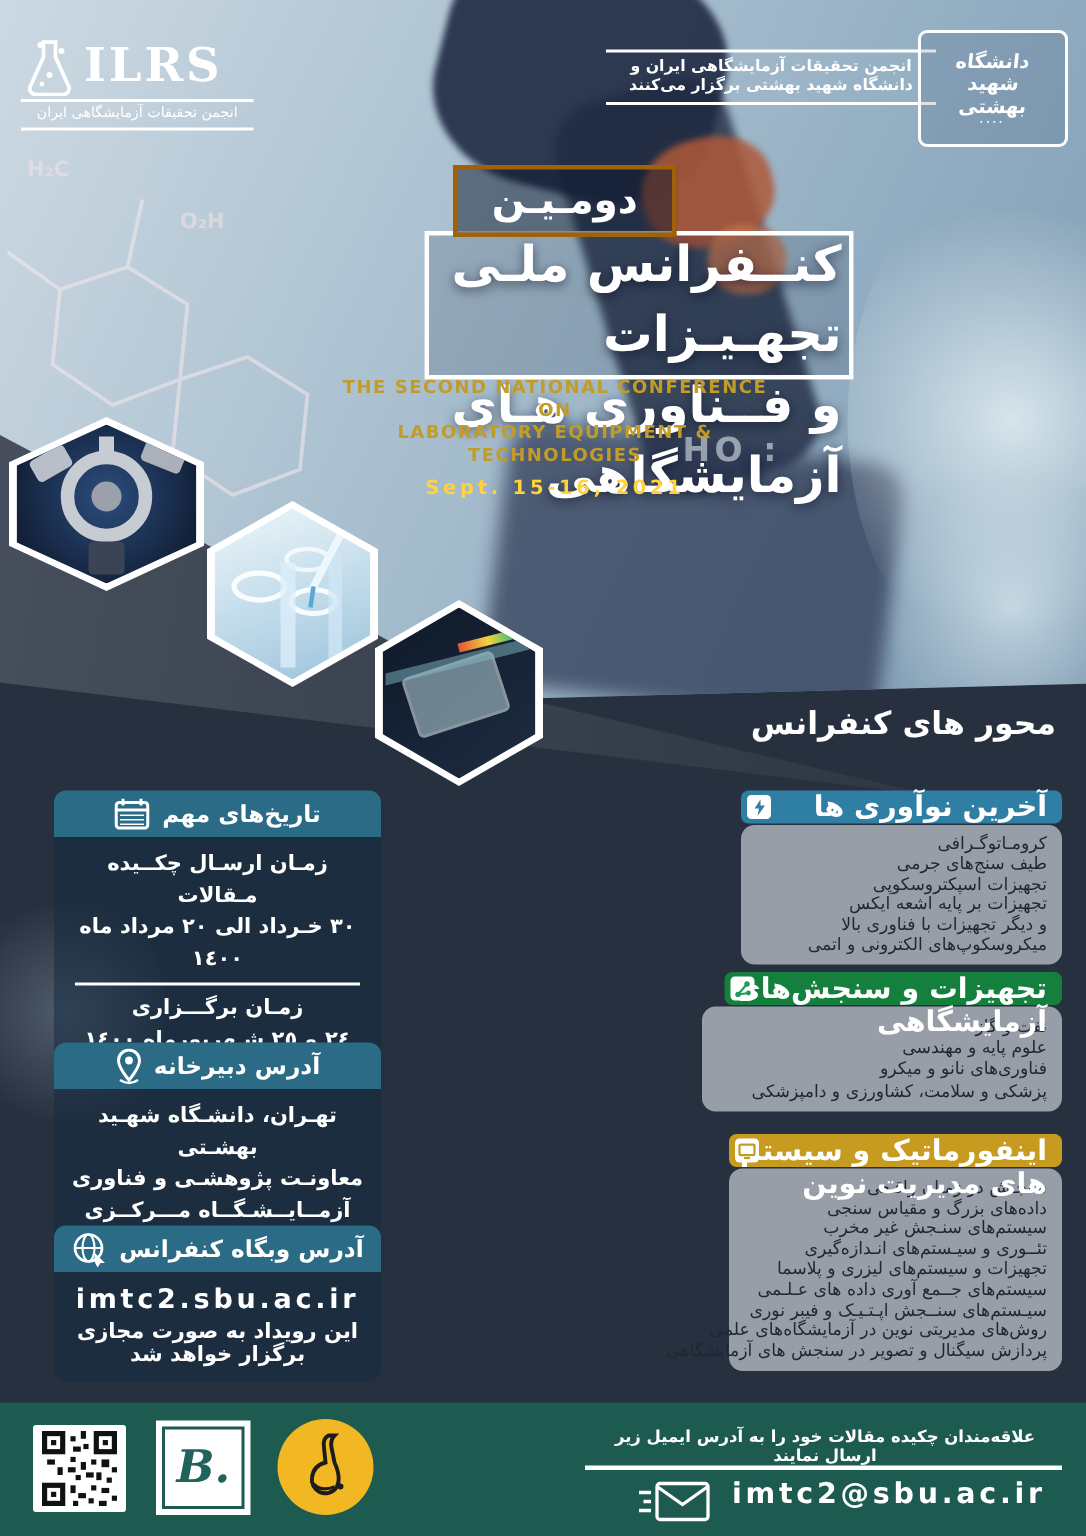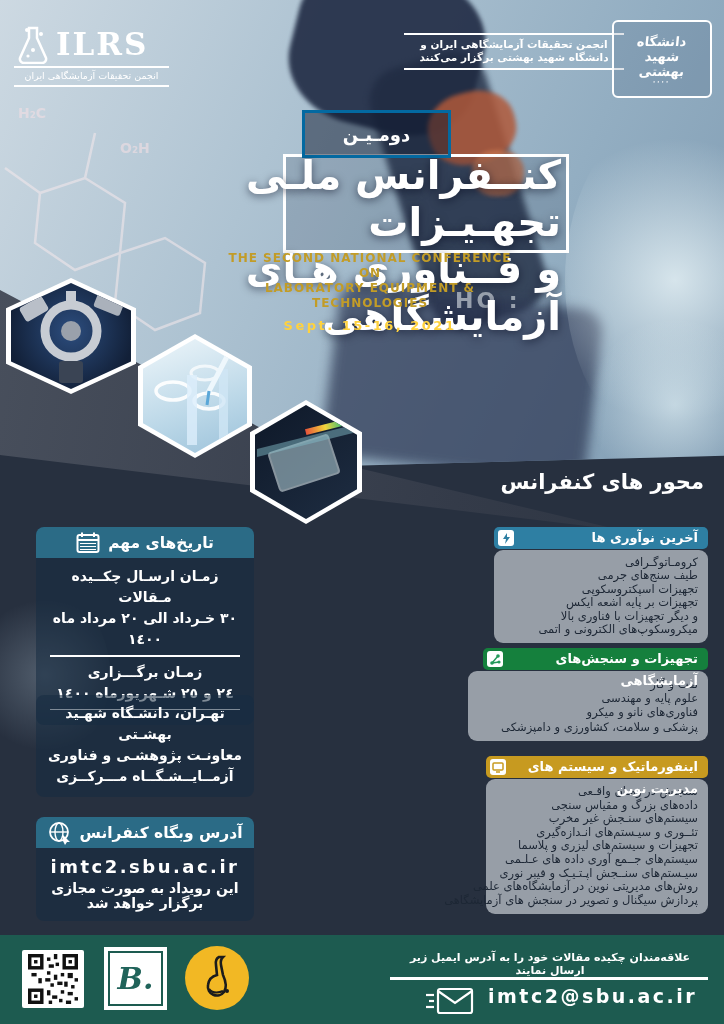--- a/index.html
+++ b/index.html
@@ -43,46 +43,46 @@
   .banner{left:404px;top:33px;width:220px;z-index:5;color:#fff;}
   .banner-line{height:2px;background:#fff;}
   .banner-text{font-size:10.5px;font-weight:bold;direction:rtl;text-align:center;padding:3px 0 4px 0;line-height:13px;}
   .sbu{left:612px;top:20px;width:96px;height:74px;z-index:5;border:2.5px solid #fff;border-radius:6px;
     color:#fff;display:flex;flex-direction:column;align-items:center;justify-content:center;line-height:15px;
     font-weight:bold;direction:rtl;background:rgba(40,70,100,.15);}
   .sbu span{font-size:13px;transform:skewX(-6deg);}
   .sbu .sbu-dots{font-size:6px;letter-spacing:2px;line-height:6px;}
 
   
-  .ordinal-box{left:302px;top:110px;width:143px;height:42px;z-index:6;border:3px solid #0369a1;
+  .ordinal-box{left:302px;top:110px;width:143px;height:42px;z-index:6;border:3px solid #a16207;
     background:rgba(14,24,46,.5);display:flex;align-items:center;justify-content:center;
-    color:#fff;font-size:18px;font-weight:bold;direction:rtl;}
+    color:#fff;font-size:26px;font-weight:bold;direction:rtl;}
   .title-frame{left:283px;top:154px;width:280px;height:93px;z-index:5;border:3px solid #fff;
     background:rgba(16,28,52,.15);}
   .main-title{right:163px;top:152px;width:400px;z-index:6;color:#fff;font-weight:bold;
-    font-size:40px;line-height:47px;text-align:right;direction:rtl;
+    font-size:33px;line-height:47px;text-align:right;direction:rtl;
     text-shadow:0 2px 8px rgba(5,10,30,.55);}
   .subtitle{left:225px;top:251px;width:290px;z-index:6;text-align:center;font-weight:bold;}
   .subtitle .en{color:#c29c27;font-size:12px;letter-spacing:1px;line-height:15px;}
   .subtitle .date{color:#ffd23e;font-size:13px;letter-spacing:2.5px;margin-top:7px;}
 
   
   .hex{z-index:4;clip-path:polygon(50% 0,100% 26%,100% 74%,50% 100%,0 74%,0 26%);background:#fff;}
   .hex-in{position:absolute;inset:5px;clip-path:polygon(50% 0,100% 26%,100% 74%,50% 100%,0 74%,0 26%);overflow:hidden;}
   .hex1{left:6px;top:278px;width:130px;height:116px;}
   .hex1 .hex-in{background:radial-gradient(circle at 50% 45%,#2c4d7e 0%,#122038 75%);}
   .hex2{left:138px;top:334px;width:114px;height:124px;}
   .hex2 .hex-in{background:linear-gradient(160deg,#eef6fa 0%,#bcd8e8 60%,#9cc2da 100%);}
   .hex3{left:250px;top:400px;width:112px;height:124px;}
   .hex3 .hex-in{background:linear-gradient(140deg,#0e1828 0%,#1e2d42 100%);}
 
   
   .topics-heading{right:20px;top:470px;z-index:6;color:#fff;font-size:21px;font-weight:bold;direction:rtl;}
   .card{position:absolute;right:16px;z-index:6;direction:rtl;}
-  .card-head{position:relative;border-radius:5px;color:#fff;font-weight:bold;font-size:13px;
+  .card-head{position:relative;border-radius:5px;color:#fff;font-weight:bold;font-size:19px;
     height:22px;line-height:22px;padding-right:10px;box-sizing:border-box;}
   .card-icon{position:absolute;left:4px;top:3px;width:16px;height:16px;background:#fff;border-radius:3px;
     display:flex;align-items:center;justify-content:center;}
   .card-body{background:rgba(172,177,186,.85);border-radius:9px;margin-top:1px;
     padding:6px 10px 7px 8px;color:#1d2735;font-size:11.5px;font-weight:500;text-align:right;}
   .card-body div{white-space:nowrap;}
   .card1{top:527px;width:214px;} .card1 .card-head{background:#2e7fa3;} .card1 .card-body div{line-height:13.4px;}
   .card2{top:648px;width:260px;} .card2 .card-head{background:#15803d;margin-left:35px;}
   .card2 .card-body{width:222px;margin-right:0;margin-left:auto;direction:rtl;}
   .card2 .card-body div{line-height:14.2px;}
@@ -316,20 +316,28 @@
       <div>زمـان ارسـال چکــیده مـقالات</div>
       <div>٣٠ خـرداد الی ٢٠ مرداد ماه ١٤٠٠</div>
       <hr>
       <div>زمـان برگـــزاری</div>
       <div>٢٤ و ٢٥ شـهریورماه ١٤٠٠</div>
       <hr>
     </div>
   </div>
 
   <div class="ibox ibox2">
+    <div class="ibox-head">
+      <span>آدرس دبیرخانه</span>
+      <svg width="18" height="24" viewBox="0 0 18 24">
+        <path d="M9 1 a7 7 0 0 1 7 7 c0 5 -7 13 -7 13 s-7 -8 -7 -13 a7 7 0 0 1 7 -7 z" fill="none" stroke="#fff" stroke-width="2"></path>
+        <circle cx="9" cy="8" r="2.6" fill="#fff"></circle>
+        <path d="M3 21 q6 4 12 0" fill="none" stroke="#fff" stroke-width="1.6"></path>
+      </svg>
+    </div>
     <div class="ibox-body">
       <div>تهـران، دانشـگاه شهـید بهشـتی</div>
       <div>معاونـت پژوهشـی و فناوری</div>
       <div>آزمــایــشـگــاه مـــرکــزی</div>
     </div>
   </div>
 
   <div class="ibox ibox3">
     <div class="ibox-head">
       <span>آدرس وبگاه کنفرانس</span>

